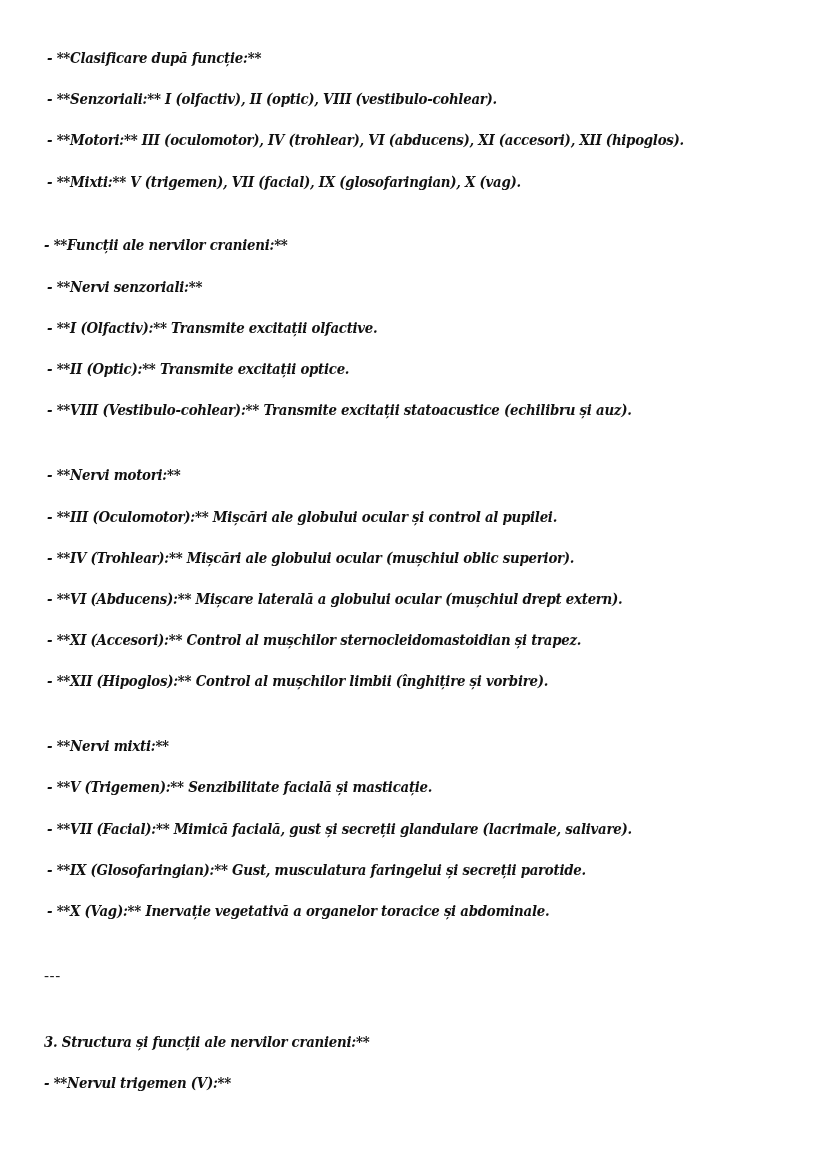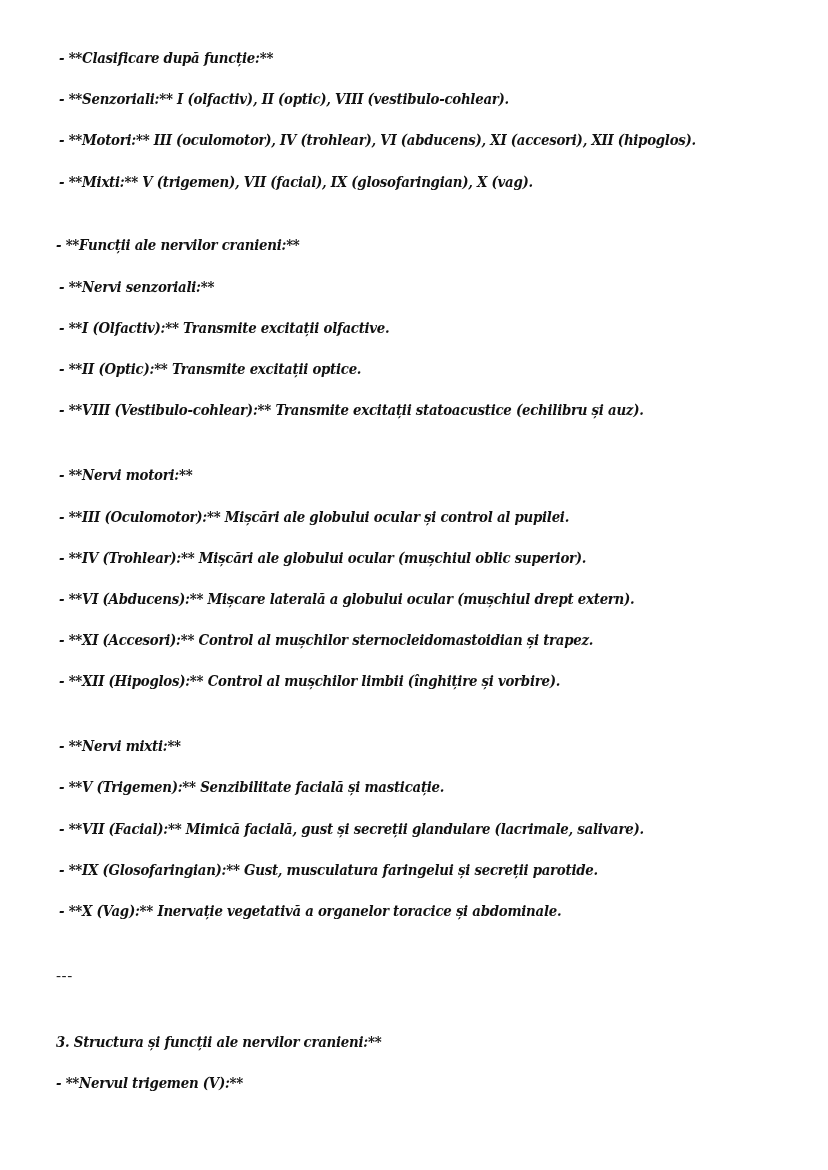--- a/index.html
+++ b/index.html
@@ -11,21 +11,21 @@
       width: 828px;
       height: 1170px;
       position: relative;
       overflow: hidden;
       font-family: "DejaVu Serif", "Liberation Serif", serif;
       font-style: italic;
       color: #111111;
     }
     .page {
       position: absolute;
-      left: 16px;
+      left: 4px;
       top: 0;
       width: 668px;
       height: 1170px;
     }
     .line {
       position: absolute;
       left: 43px;
       font-size: 15.5px;
       line-height: 20px;
       white-space: nowrap;

